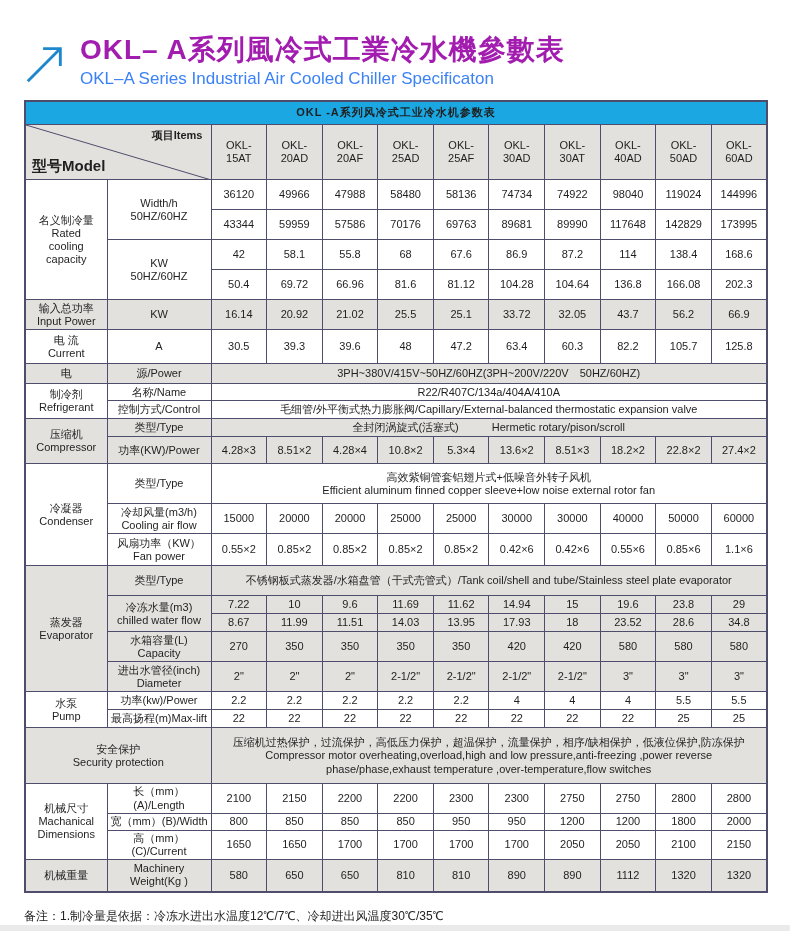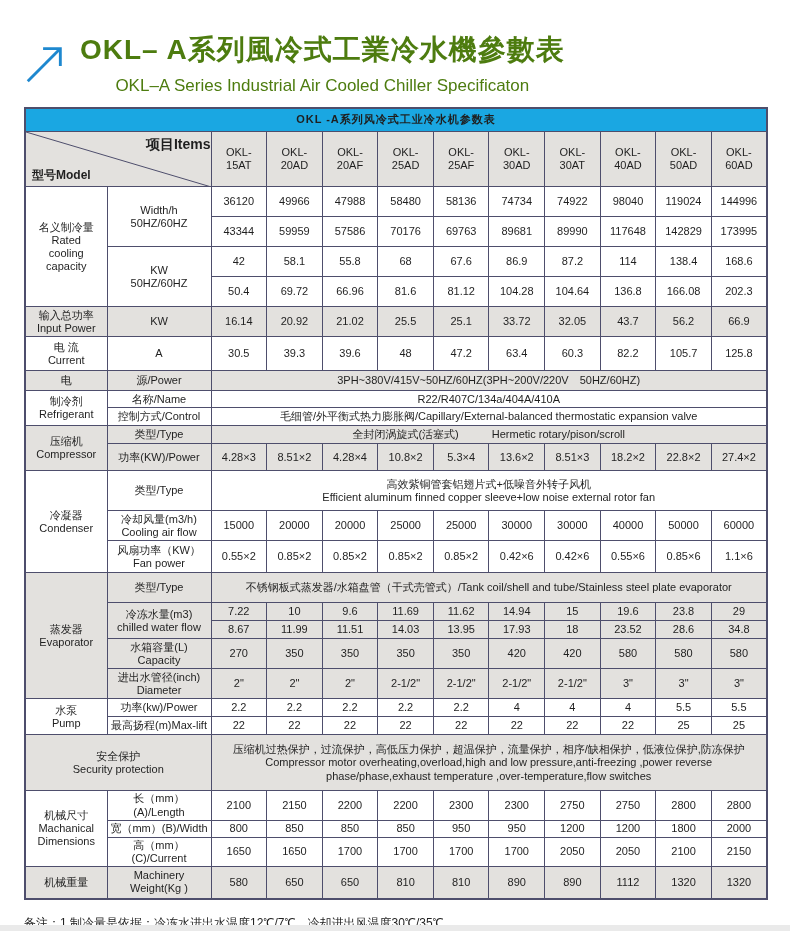--- a/index.html
+++ b/index.html
@@ -9,34 +9,34 @@
     --arrow:#1e88cf;
   }
   *{box-sizing:border-box;}
   body{margin:0;background:#fff;font-family:"Liberation Sans",sans-serif;}
   .page{position:relative;width:790px;height:931px;background:#ffffff;overflow:hidden;}
 
   
   .doc-header{display:flex;align-items:flex-start;padding:34px 0 0 22px;gap:12px;}
   .arrow-wrap{width:46px;height:46px;margin-top:6px;flex:0 0 auto;}
   .arrow-wrap svg{width:100%;height:100%;}
-  .title-cn{font-size:28px;font-weight:bold;color:#4d7c0f;line-height:1.15;letter-spacing:1px;}
-  .title-en{font-size:17px;color:#4d7c0f;margin-top:10px;text-align:center;}
+  .title-cn{font-size:28px;font-weight:bold;color:#a21caf;line-height:1.15;letter-spacing:1px;}
+  .title-en{font-size:17px;color:#3b82f6;margin-top:3px;}
 
   
   table.spec{border-collapse:collapse;table-layout:fixed;width:742px;margin:11px 24px 0 24px;border:2px solid var(--border);}
   col.cA{width:82px;} col.cB{width:104px;} col.cD{width:55.6px;}
   .spec th,.spec td{border:1px solid var(--border);text-align:center;vertical-align:middle;
       font-size:11px;color:#1f1f1f;line-height:1.2;padding:1px 2px;white-space:pre-line;overflow:hidden;}
   .banner{background:var(--blue);color:#fff;font-size:15px;font-weight:bold;height:23px;letter-spacing:1px;}
   tr.gray td, tr.gray th{background:var(--gray);}
   .model{font-weight:normal;font-size:11.5px;}
   .corner{position:relative;padding:0;}
-  .corner .cm{position:absolute;left:6px;bottom:4px;font-size:12px;}
-  .corner .ci{position:absolute;right:0;top:4px;font-size:14px;}
+  .corner .cm{position:absolute;left:6px;bottom:4px;font-size:15px;}
+  .corner .ci{position:absolute;right:8px;top:4px;font-size:11px;}
   .diag{position:absolute;left:0;top:0;width:100%;height:100%;}
   .diag line{stroke:var(--border);stroke-width:1;vector-effect:non-scaling-stroke;}
   .c1{font-size:11px;}
   .c2{font-size:10.5px;}
   .wide{font-size:11.5px;}
   .sec{font-size:11.5px;line-height:1.45;}
   tr.h17{height:17px;} tr.h18{height:18px;} tr.h19{height:30px;} tr.h20{height:20px;}
   tr.h27{height:27px;} tr.h30{height:30px;} tr.h31{height:31px;} tr.h32{height:32px;}
   tr.h34{height:34px;} tr.h40{height:40px;} tr.h56{height:56px;}
 

